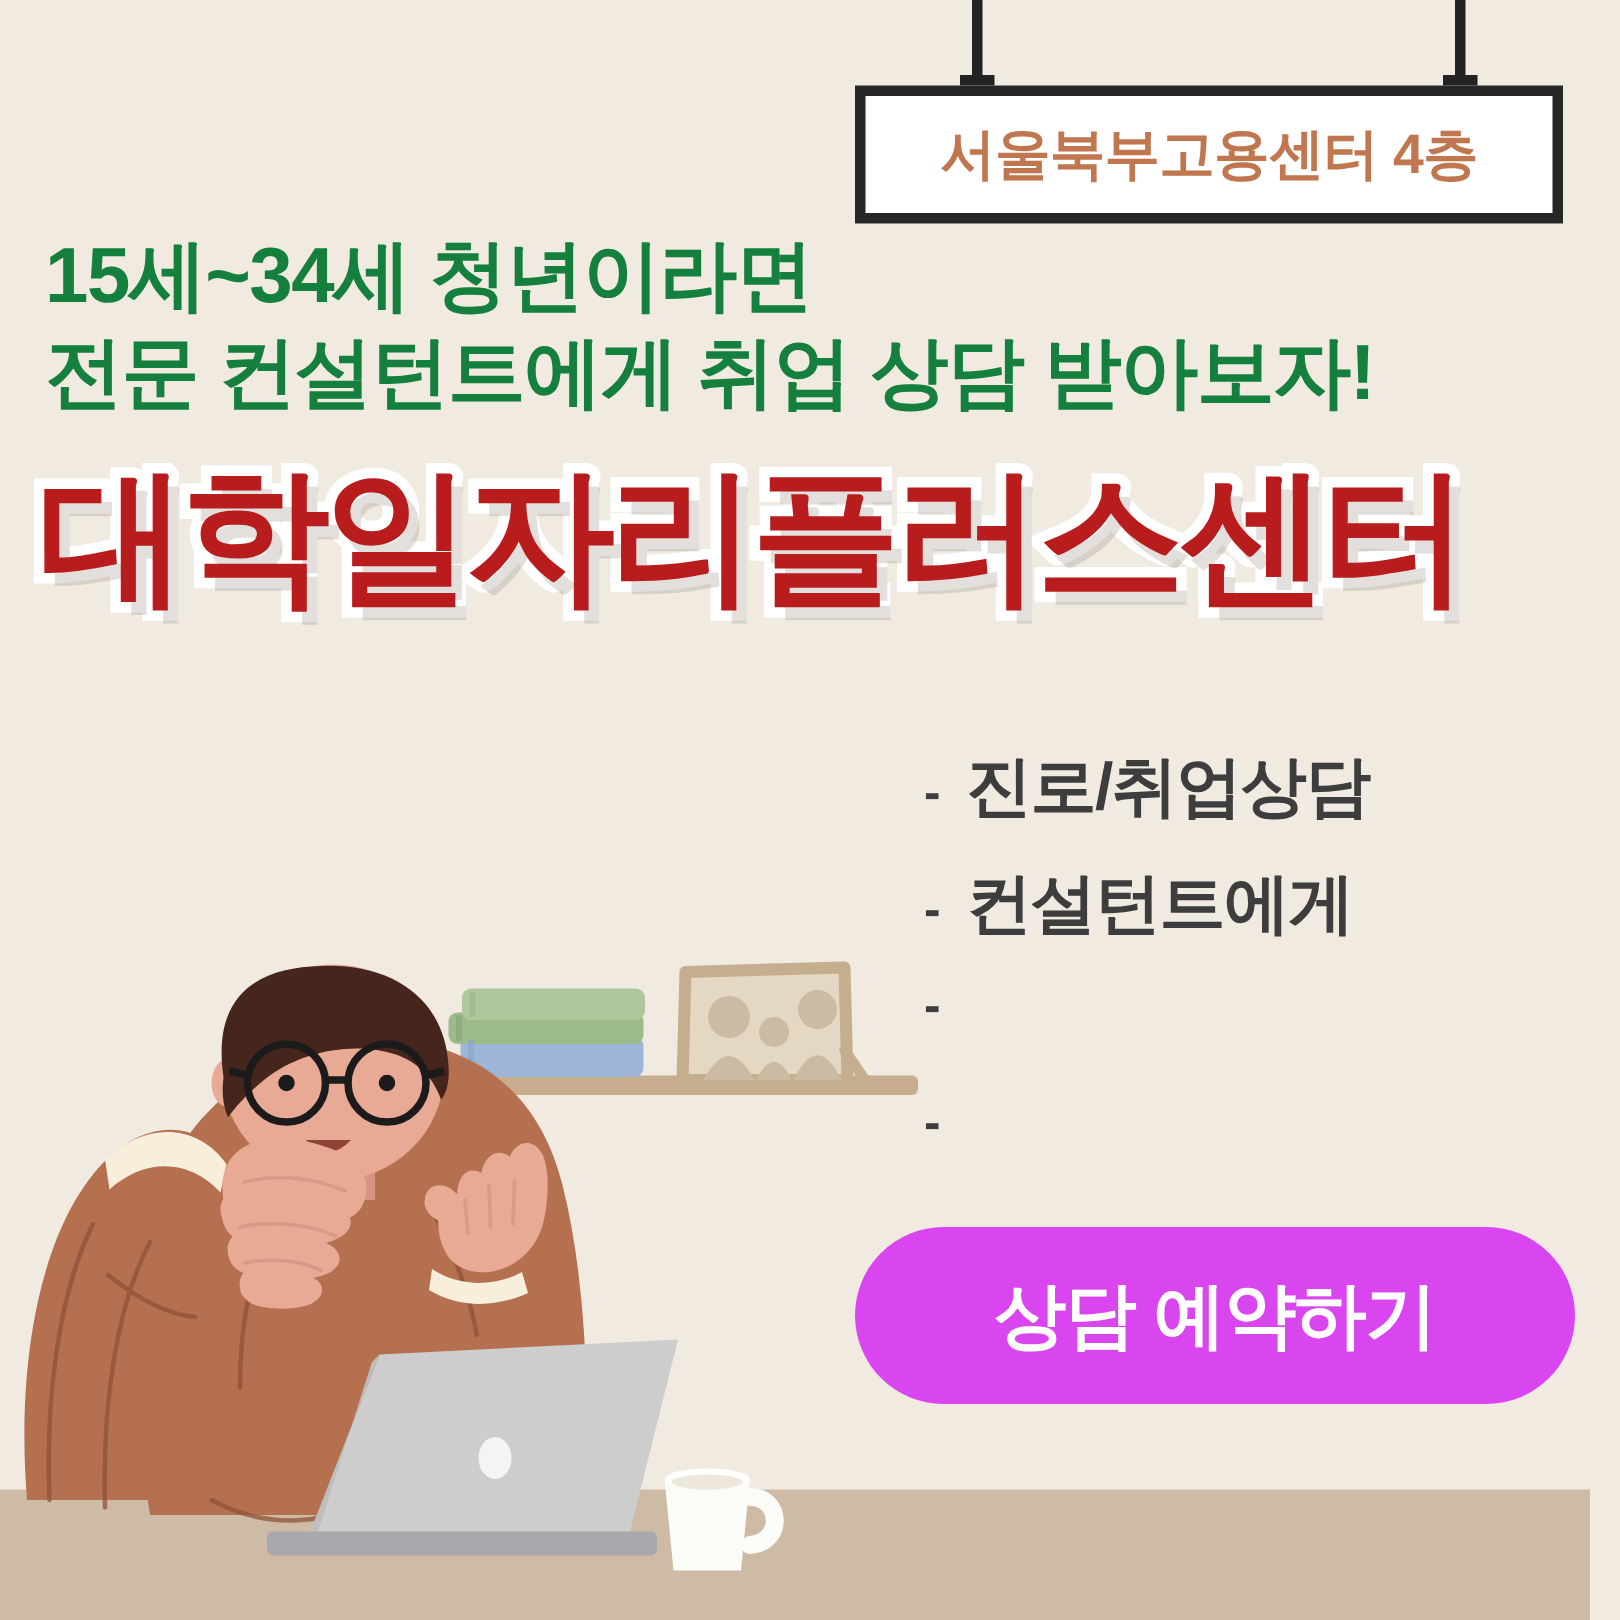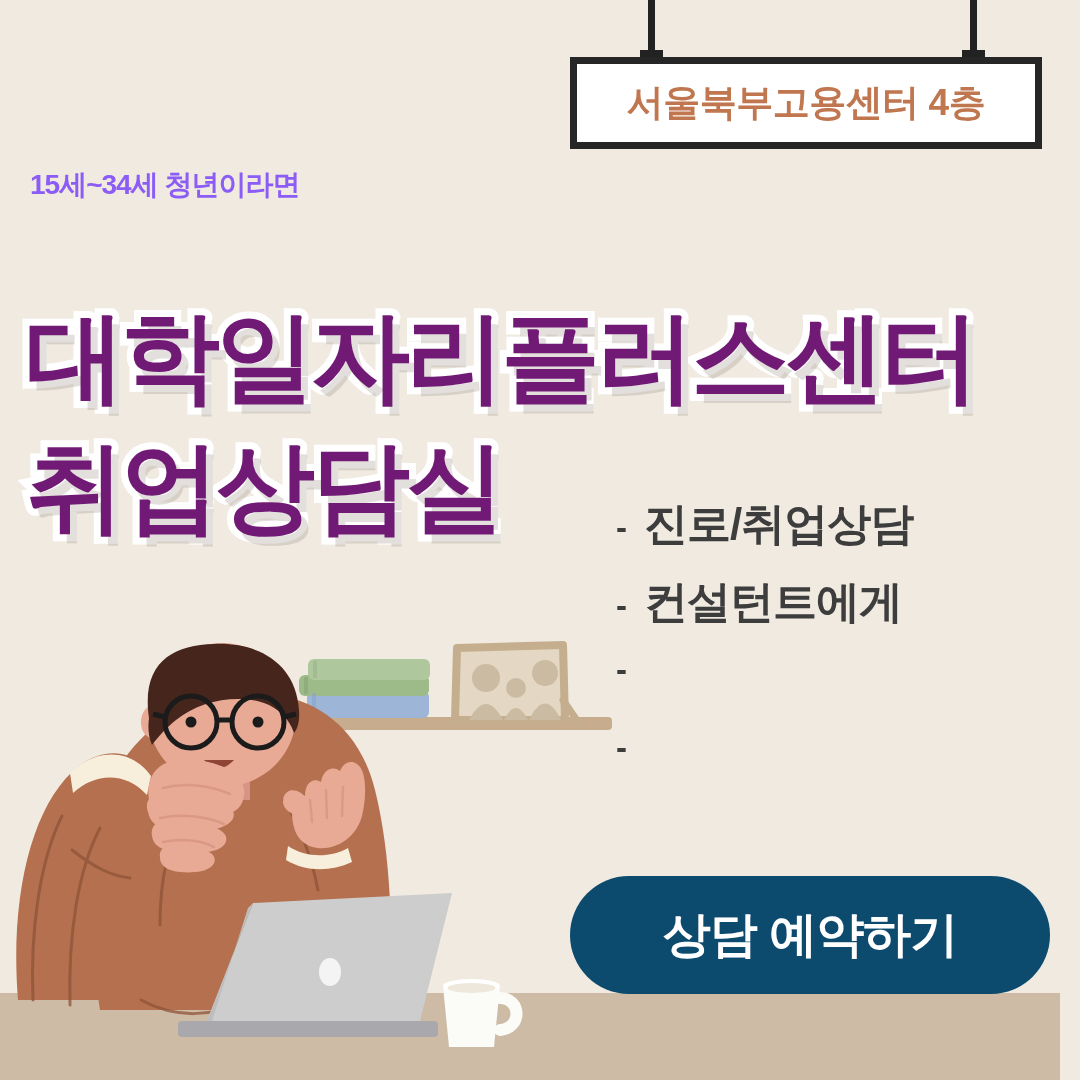--- a/index.html
+++ b/index.html
@@ -67,37 +67,37 @@
   }
 
   
   #subtitle-block {
     position:absolute;
     left:30px;
     top:152px;
     width:820px;
   }
   .subtitle-line {
-    color:#8b5cf6;
-    font-size:28px;
+    color:#15803d;
+    font-size:52px;
     font-weight:bold;
     line-height:65px;
     letter-spacing:-1px;
     white-space:nowrap;
   }
 
   
   #headline-block {
     position:absolute;
     left:26px;
     top:292px;
     width:1040px;
   }
   .headline-line {
-    color:#701a75;
+    color:#b91c1c;
     font-size:99px;
     font-weight:bold;
     line-height:130px;
     letter-spacing:-4px;
     white-space:nowrap;
     -webkit-text-stroke:14px #FFFFFF;
     paint-order:stroke fill;
     text-shadow:7px 9px 0 rgba(160,150,140,0.30);
   }
 
@@ -125,24 +125,24 @@
     color:#3D3D3D;
     font-size:44px;
     font-weight:bold;
     letter-spacing:-1px;
   }
 
   
   #cta-button {
     position:absolute;
     left:570px;
-    top:876px;
+    top:818px;
     width:480px;
     height:118px;
-    background:#0c4a6e;
+    background:#d946ef;
     border-radius:59px;
     display:flex;
     align-items:center;
     justify-content:center;
     cursor:pointer;
     border:none;
   }
   #cta-label {
     color:#FFFFFF;
     font-size:48px;
@@ -330,25 +330,25 @@
     <div class="cord right"></div>
     <div class="cord-knot left"></div>
     <div class="cord-knot right"></div>
     <div id="sign-board">
       <span id="sign-text">서울북부고용센터 4층</span>
     </div>
   </div>
 
   <div id="subtitle-block">
     <div class="subtitle-line">15세~34세 청년이라면</div>
+    <div class="subtitle-line">전문 컨설턴트에게 취업 상담 받아보자!</div>
   </div>
 
   <div id="headline-block">
     <div class="headline-line">대학일자리플러스센터</div>
-    <div class="headline-line">취업상담실</div>
   </div>
 
   <div id="services-list">
 
     <div class="service-item">
       <span class="service-dash">-</span>
       <span class="service-label">진로/취업상담</span>
     </div>
 
     <div class="service-item">

